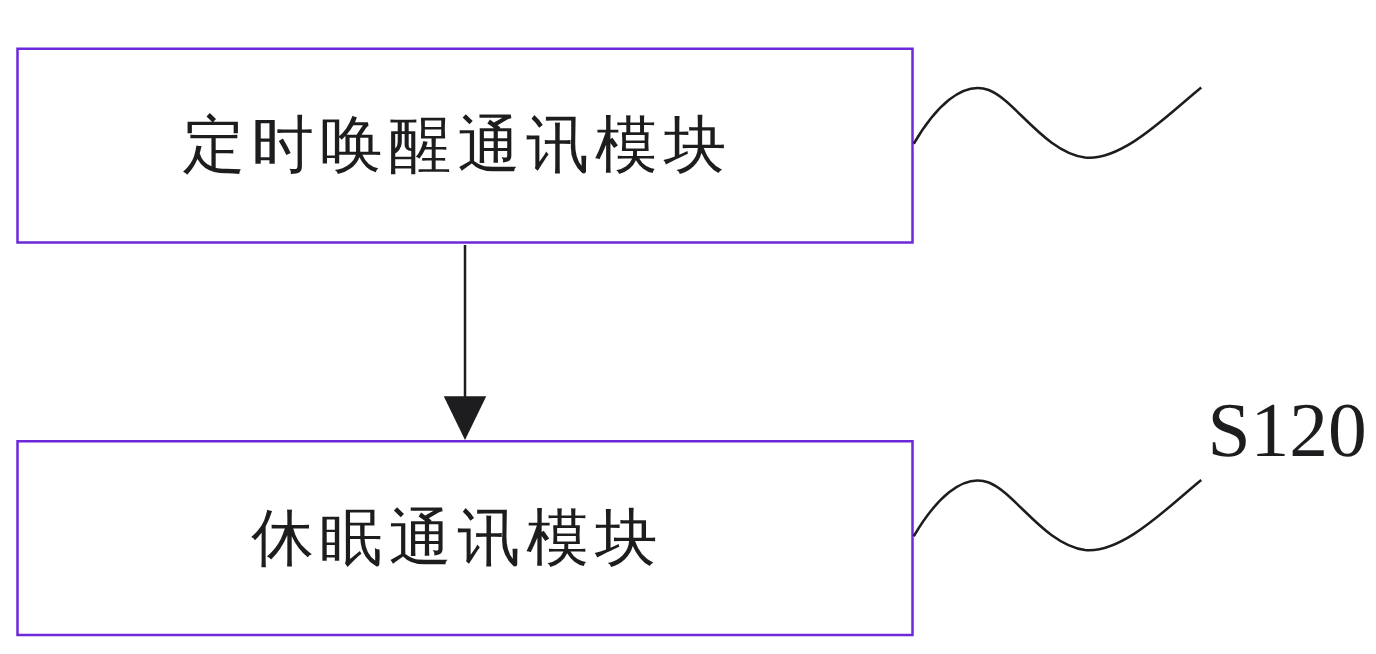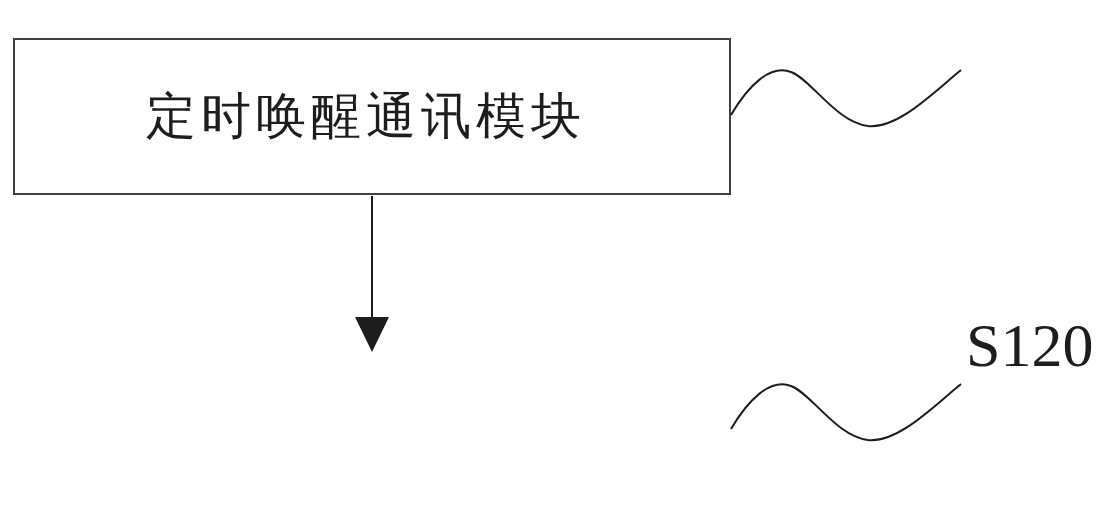--- a/index.html
+++ b/index.html
@@ -13,21 +13,21 @@
     height: 523px;
     background: #ffffff;
     overflow: hidden;
     font-family: "Liberation Serif", "DejaVu Serif", serif;
   }
   .step-box {
     position: absolute;
     left: 13px;
     width: 718px;
     height: 157px;
-    border: 2px solid #404040;
+    border: 2px solid #6d28d9;
     box-sizing: border-box;
     display: flex;
     align-items: center;
     justify-content: center;
     background: #ffffff;
   }
   .box1 { top: 38px; }
   .box2 { top: 352px; }
   .step-label {
     font-size: 50px;
@@ -65,20 +65,23 @@
 </style>
 </head>
 <body>
 
 <div class="canvas">
 
   <div class="step-box box1">
     <span class="step-label">定时唤醒通讯模块</span>
   </div>
 
+  <div class="step-box box2">
+    <span class="step-label">休眠通讯模块</span>
+  </div>
 
   <svg class="overlay" width="1101" height="523" viewBox="0 0 1101 523" xmlns="http://www.w3.org/2000/svg">
     <line x1="372" y1="196" x2="372" y2="322"></line>
     <polygon points="355,317 389,317 372,352"></polygon>
     <path d="M 731 115 C 748 86, 770 64, 791 72 C 812 80, 836 122, 868 126 C 898 129, 934 92, 961 70"></path>
     <path d="M 731 429 C 748 400, 770 378, 791 386 C 812 394, 836 436, 868 440 C 898 443, 934 406, 961 384"></path>
   </svg>
 
 
   <div class="tag tag2">S120</div>

